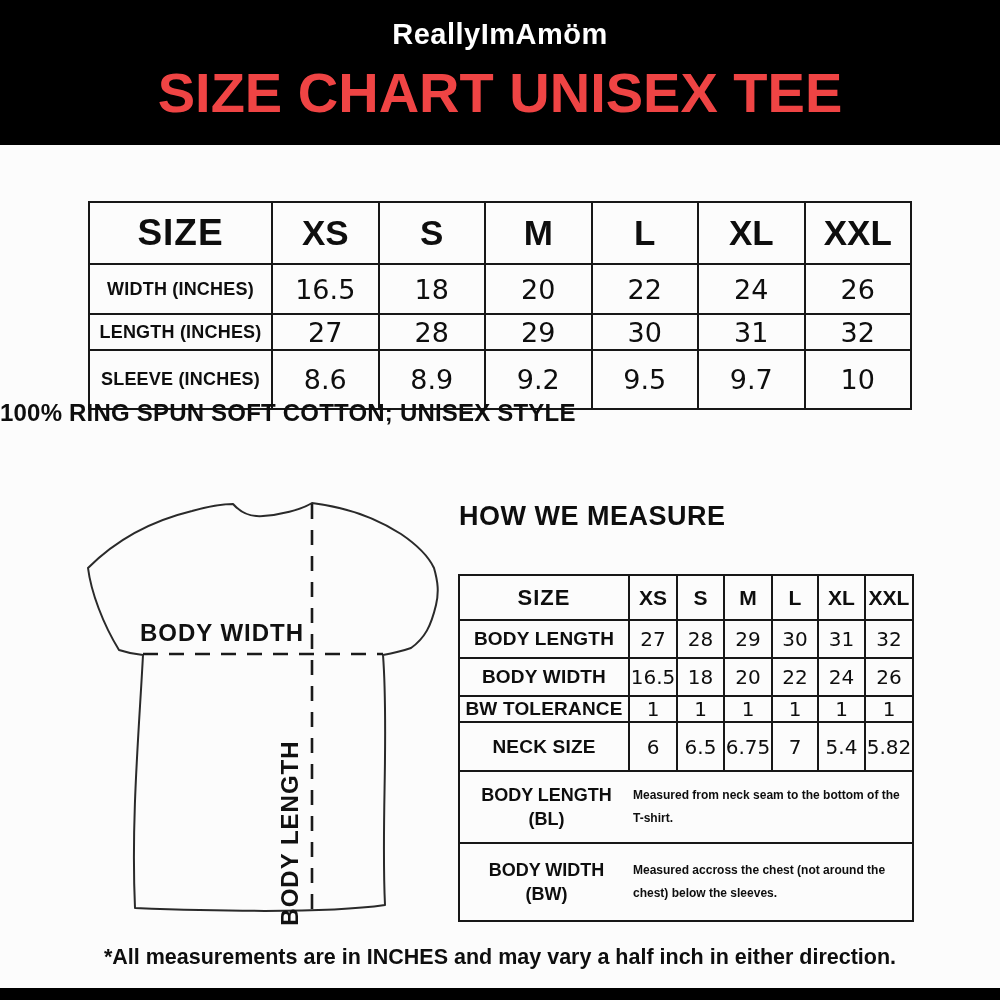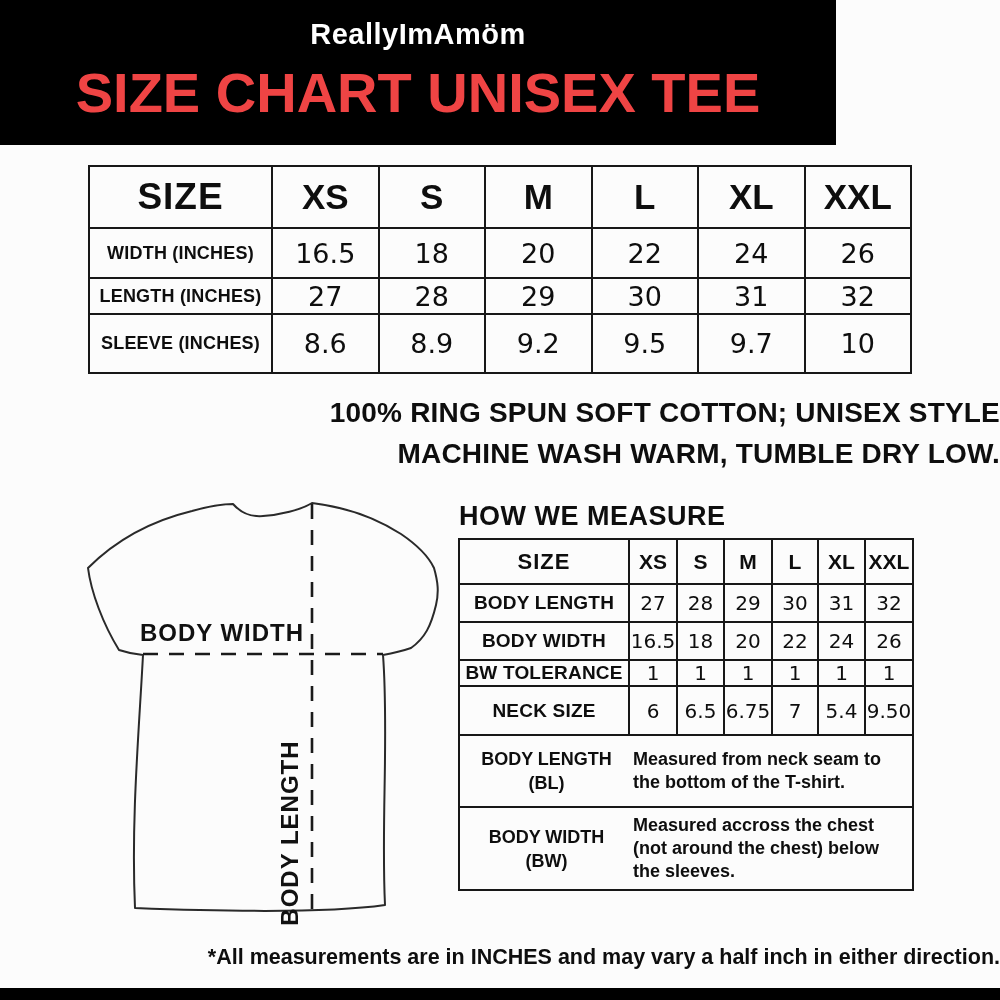--- a/index.html
+++ b/index.html
@@ -4,58 +4,58 @@
 <style>
   * { margin:0; padding:0; box-sizing:border-box; }
   html,body { width:1000px; height:1000px; }
   body {
     font-family:"Liberation Sans","DejaVu Sans",sans-serif;
     background:#fcfcfc; color:#0e0e0e; position:relative; overflow:hidden;
   }
   .canvas { position:absolute; width:1000px; height:1000px; top:0; left:0; }
 
   
-  .hdr { position:absolute; top:0; left:0; width:836px; height:145px; background:#000; text-align:center; }
+  .hdr { position:absolute; top:0; left:0; width:1000px; height:145px; background:#000; text-align:center; }
   .brand { position:absolute; top:18px; left:0; width:100%; color:#fff; font-size:29px; font-weight:700; letter-spacing:0.5px; }
   .main-title { position:absolute; top:60px; left:0; width:100%; color:#ef4444; font-size:56px; font-weight:900; letter-spacing:0px; white-space:nowrap; }
 
   
-  table { border-collapse:collapse; table-layout:fixed; }
+  table { border-collapse:collapse; table-layout:fixed;margin-top:36px; }
   td, th { border:2px solid #171717; text-align:center; vertical-align:middle; padding:0; }
 
   
   .size-table { position:absolute; left:88px; top:165px; width:824px; }
   .size-table th.corner { font-size:37px; font-weight:900; letter-spacing:1px; }
   .size-table th.size-col { font-size:35px; font-weight:900; }
   .size-table td.row-label { font-size:18px; font-weight:800; letter-spacing:0.2px; }
   .size-table td.val { font-size:27px; font-family:"DejaVu Sans","Liberation Sans",sans-serif; }
 
   
-  .care { position:absolute; top:392px; left:0; width:100%; text-align:right; font-size:28px; font-weight:900; line-height:41px; letter-spacing:0.2px; }
+  .care { position:absolute; top:392px; left:0; width:100%; text-align:left; font-size:24px; font-weight:900; line-height:41px; letter-spacing:0.2px; }
 
   
   .shirt-svg { position:absolute; left:70px; top:488px; width:390px; height:455px; }
   .shirt-outline { fill:none; stroke:#2a2a2a; stroke-width:2; stroke-linejoin:round; }
   .dash { stroke:#1a1a1a; stroke-width:2.6; stroke-dasharray:15 11; fill:none; }
   .svg-label { font-family:"Liberation Sans","DejaVu Sans",sans-serif; font-size:24px; font-weight:800; fill:#111; letter-spacing:1px; }
 
   
   .measure-heading { position:absolute; left:459px; top:501px; font-size:27px; font-weight:900; letter-spacing:0.5px; }
   .measure-table { position:absolute; left:458px; top:538px; width:456px; }
   .measure-table th.corner { font-size:22px; font-weight:900; letter-spacing:1px; }
   .measure-table th.size-col { font-size:21px; font-weight:900; }
   .measure-table td.row-label { font-size:19px; font-weight:900; letter-spacing:0.2px; }
   .measure-table td.val { font-size:20px; font-family:"DejaVu Sans","Liberation Sans",sans-serif; }
   .def-cell { padding:6px 4px; }
   .def-wrap { display:flex; align-items:center; }
   .def-term { width:165px; text-align:center; font-size:18px; font-weight:900; line-height:24px; flex:0 0 165px; }
-  .def-text { width:288px; text-align:left; font-size:18px; font-weight:700; line-height:23px; padding-left:4px; }
-
-  
-  .footnote { position:absolute; top:945px; left:0; width:100%; text-align:right; font-size:21.5px; font-weight:700; }
+  .def-text { width:288px; text-align:left; font-size:12px; font-weight:700; line-height:23px; padding-left:4px; }
+
+  
+  .footnote { position:absolute; top:945px; left:0; width:100%; text-align:center; font-size:21.5px; font-weight:700; }
   .bottom-bar { position:absolute; top:988px; left:0; width:1000px; height:12px; background:#000; }
 </style>
 </head>
 <body>
 
 <div class="canvas">
 
   <div class="hdr">
     <div class="brand">ReallyImAmöm</div>
     <div class="main-title">SIZE CHART UNISEX TEE</div>
@@ -106,21 +106,20 @@
       <td class="val">9.2</td>
       <td class="val">9.5</td>
       <td class="val">9.7</td>
       <td class="val">10</td>
     </tr>
   </tbody>
     </table>
 
   <div class="care">
     <div>100% RING SPUN SOFT COTTON; UNISEX STYLE</div>
-    <div>MACHINE WASH WARM, TUMBLE DRY LOW.</div>
   </div>
 
   <svg class="shirt-svg" viewBox="0 0 390 455">
     <path class="shirt-outline" d="M 18,80
          Q 60,38 122,23
          Q 147,16 163,16
          C 172,26 181,29 193,28
          C 209,27 231,22 242,15
          Q 292,21 331,46
          Q 356,63 364,80
@@ -187,21 +186,21 @@
       <td class="val">1</td>
       <td class="val">1</td>
     </tr>
     <tr style="height:49px">
       <td class="row-label">NECK SIZE</td>
       <td class="val">6</td>
       <td class="val">6.5</td>
       <td class="val">6.75</td>
       <td class="val">7</td>
       <td class="val">5.4</td>
-      <td class="val">9.50</td>
+      <td class="val">5.82</td>
     </tr>
     <tr style="height:72px">
       <td colspan="7" class="def-cell">
         <div class="def-wrap">
           <div class="def-term">
             <div>BODY LENGTH</div>
             <div>(BL)</div>
           </div>
           <div class="def-text">Measured from neck seam to the bottom of the T-shirt.</div>
         </div>

